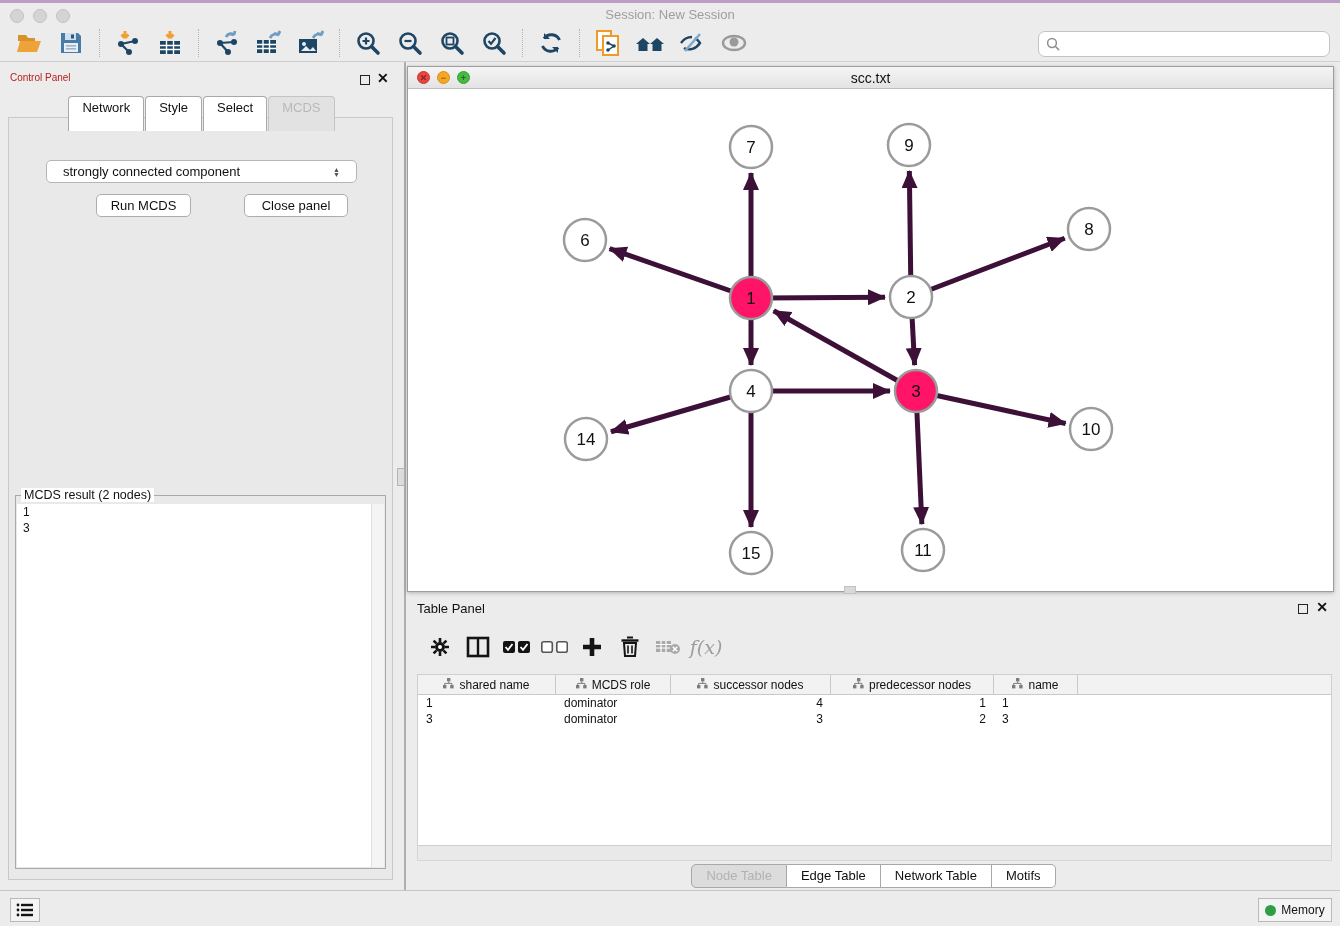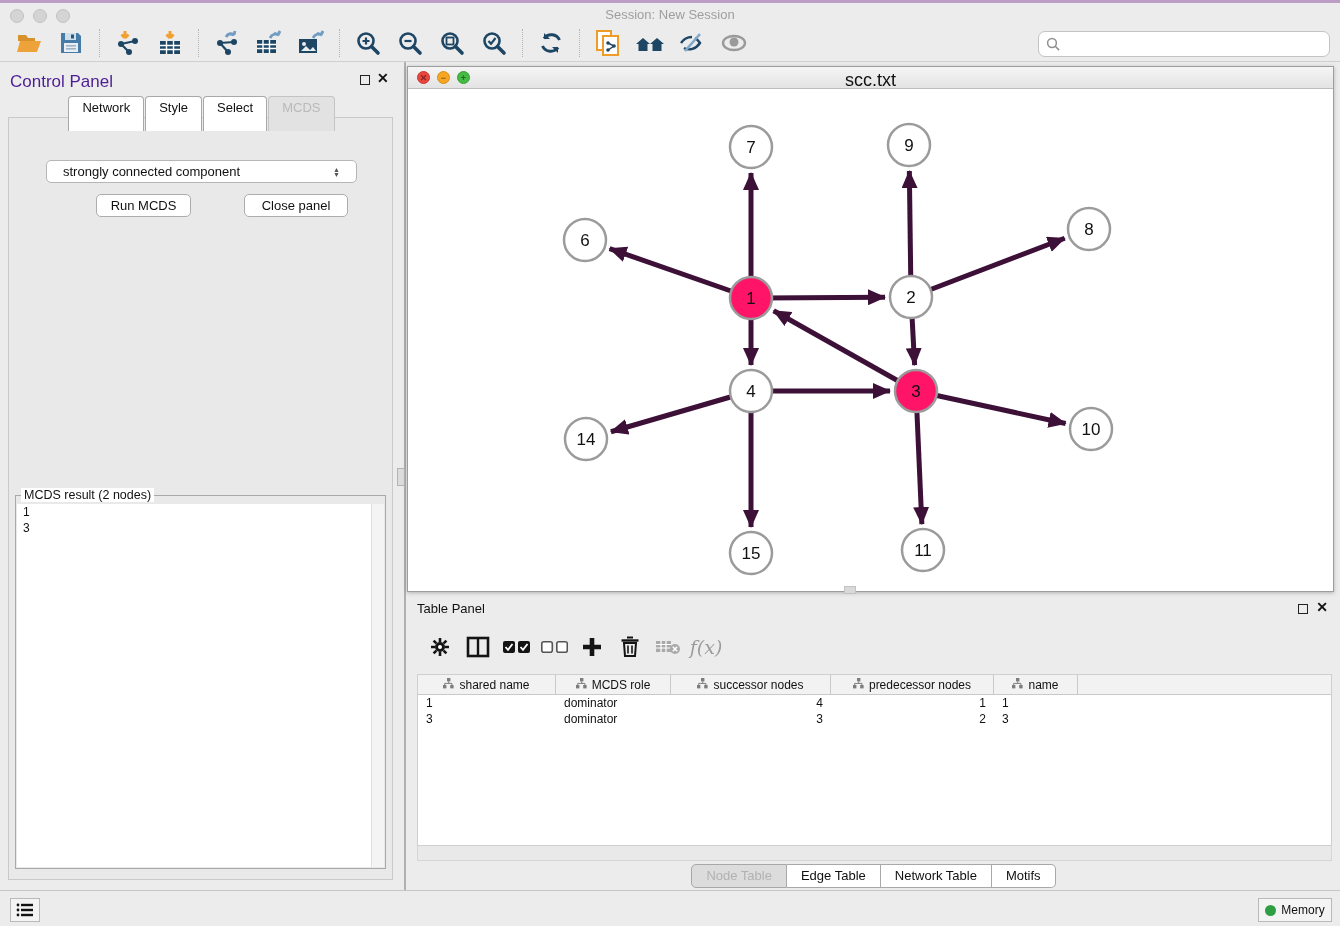--- a/index.html
+++ b/index.html
@@ -14,21 +14,21 @@
   .main-title { position:absolute; left:0; right:0; top:4px; text-align:center; color:#9e9e9e; font-size:13px; }
 
   .toolbar { position:absolute; left:0; top:25px; width:1340px; height:37px; background:#ececec; border-bottom:1px solid #cfcfcf; display:flex; align-items:center; padding-left:8px; }
   .tb-icon { width:32px; height:30px; display:flex; align-items:center; justify-content:center; margin:0 5px; cursor:default; }
   .tb-sep { width:1px; height:28px; border-left:1px dotted #b5b5b5; margin:0 7px; }
   .searchbox { position:absolute; right:10px; top:31px; width:292px; height:26px; background:#fff; border:1px solid #c3c3c3; border-radius:7px; display:flex; align-items:center; padding-left:7px; }
   .searchbox input { border:none; outline:none; flex:1; font-size:13px; margin-left:6px; background:transparent; }
 
   
   .cp-header { position:absolute; left:0; top:66px; width:404px; height:26px; }
-  .cp-title { position:absolute; left:10px; top:6px; font-size:17px; color:#4c1d95; }
+  .cp-title { position:absolute; left:10px; top:6px; font-size:10px; color:#b91c1c; }
   .cp-float { position:absolute; left:360px; top:9px; width:10px; height:10px; border:1.6px solid #222; }
   .cp-close { position:absolute; left:377px; top:4px; font-weight:bold; font-size:14px; color:#111; }
 
   .cp-tabs { position:absolute; left:0; top:96px; width:404px; display:flex; justify-content:center; }
   .cp-tab { border:1px solid #a8a8a8; border-bottom:none; background:#fff; padding:3px 13px 16px; font-size:13px; border-radius:4px 4px 0 0; margin-right:1px; position:relative; z-index:2; }
   .cp-tab.disabled { background:#e2e2e2; color:#b9b9b9; border-color:#c4c4c4; }
 
   .cp-body { position:absolute; left:8px; top:117px; width:385px; height:763px; background:#e9e9e9; border:1px solid #c9c9c9; z-index:1; }
   .opt-label { position:absolute; left:0; width:100%; top:20px; text-align:center; font-size:13px; }
   .cp-select { position:absolute; left:37px; top:42px; width:311px; height:23px; background:#fff; border:1px solid #b6b6b6; border-radius:5px; display:flex; align-items:center; padding:0 16px; font-size:13px; }
@@ -42,21 +42,21 @@
   .result-area { position:absolute; left:1px; top:8px; right:1px; bottom:1px; background:#fff; }
   .result-line { font-size:12px; padding:1px 0 1px 6px; }
   .result-scroll { position:absolute; right:0; top:0; bottom:0; width:13px; background:#f4f4f4; border-left:1px solid #e0e0e0; }
 
   .v-splitter { position:absolute; left:404px; top:62px; width:2px; height:828px; background:#b0b0b0; }
   .v-grip { position:absolute; left:397px; top:468px; width:8px; height:18px; background:#dcdcdc; border:1px solid #b5b5b5; }
 
   
   .net-window { position:absolute; left:407px; top:66px; width:927px; height:526px; background:#fff; border:1px solid #9d9d9d; box-shadow:0 1px 4px rgba(0,0,0,0.25); }
   .nw-titlebar { position:absolute; left:0; top:0; right:0; height:22px; background:linear-gradient(#f5f5f5,#e3e3e3); border-bottom:1px solid #bdbdbd; }
-  .nw-title { position:absolute; left:0; right:0; top:3px; text-align:center; font-size:18px; color:#111; }
+  .nw-title { position:absolute; left:0; right:0; top:3px; text-align:center; font-size:14px; color:#111; }
   .nw-dot { position:absolute; top:4px; width:13px; height:13px; border-radius:50%; font-size:9px; line-height:12px; text-align:center; color:rgba(0,0,0,0.45); font-weight:bold; }
   .nw-red { left:9px; background:#e8463e; border:1px solid #c8372f; }
   .nw-yellow { left:29px; background:#f6a623; border:1px solid #d78f14; }
   .nw-green { left:49px; background:#46ba45; border:1px solid #34a033; }
   .nw-canvas { position:absolute; left:0; top:22px; width:925px; height:502px; background:#fff; }
   .nw-grip { position:absolute; left:436px; bottom:-3px; width:12px; height:8px; background:#d9d9d9; border:1px solid #c2c2c2; }
 
   .graph-node-label { font-size:17px; fill:#111; font-family:"Liberation Sans",sans-serif; }
 
   

